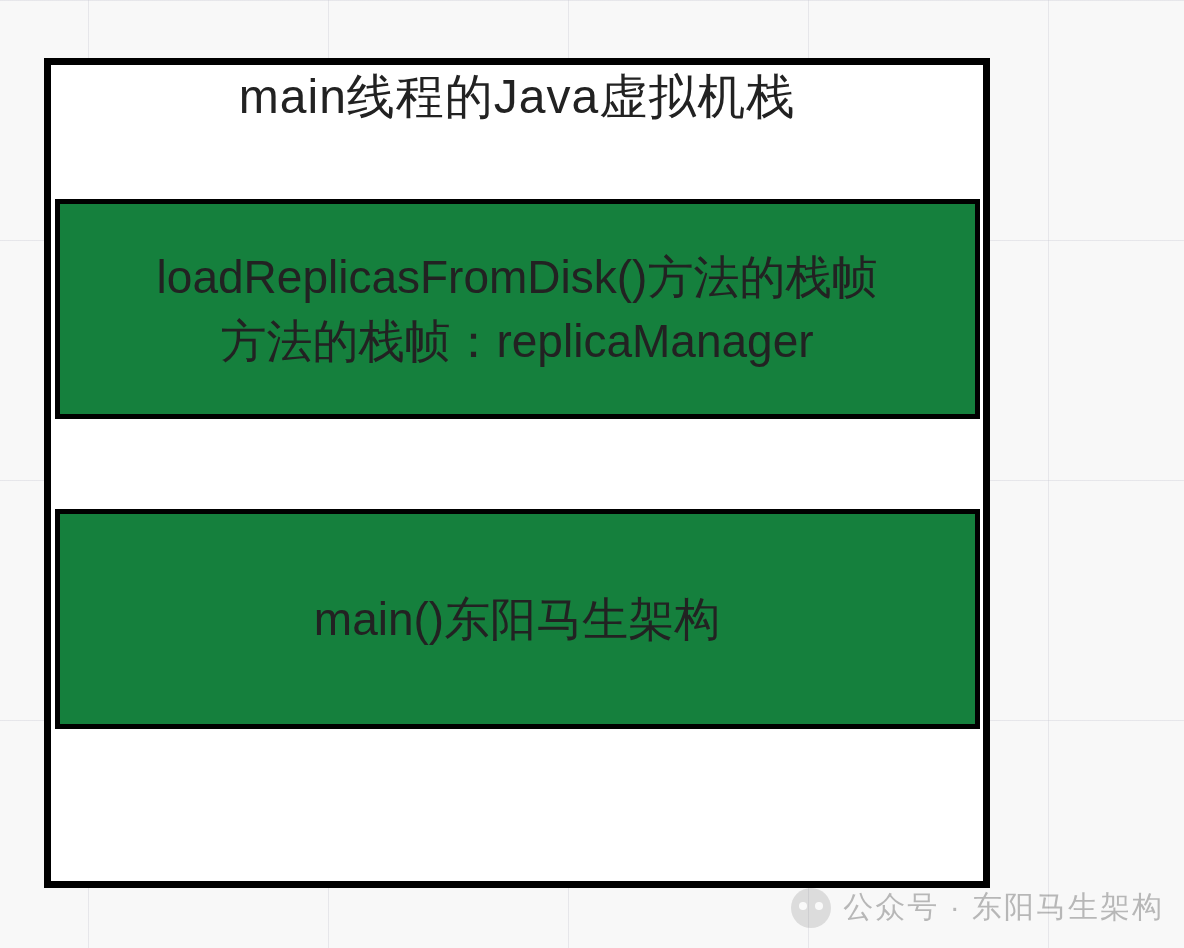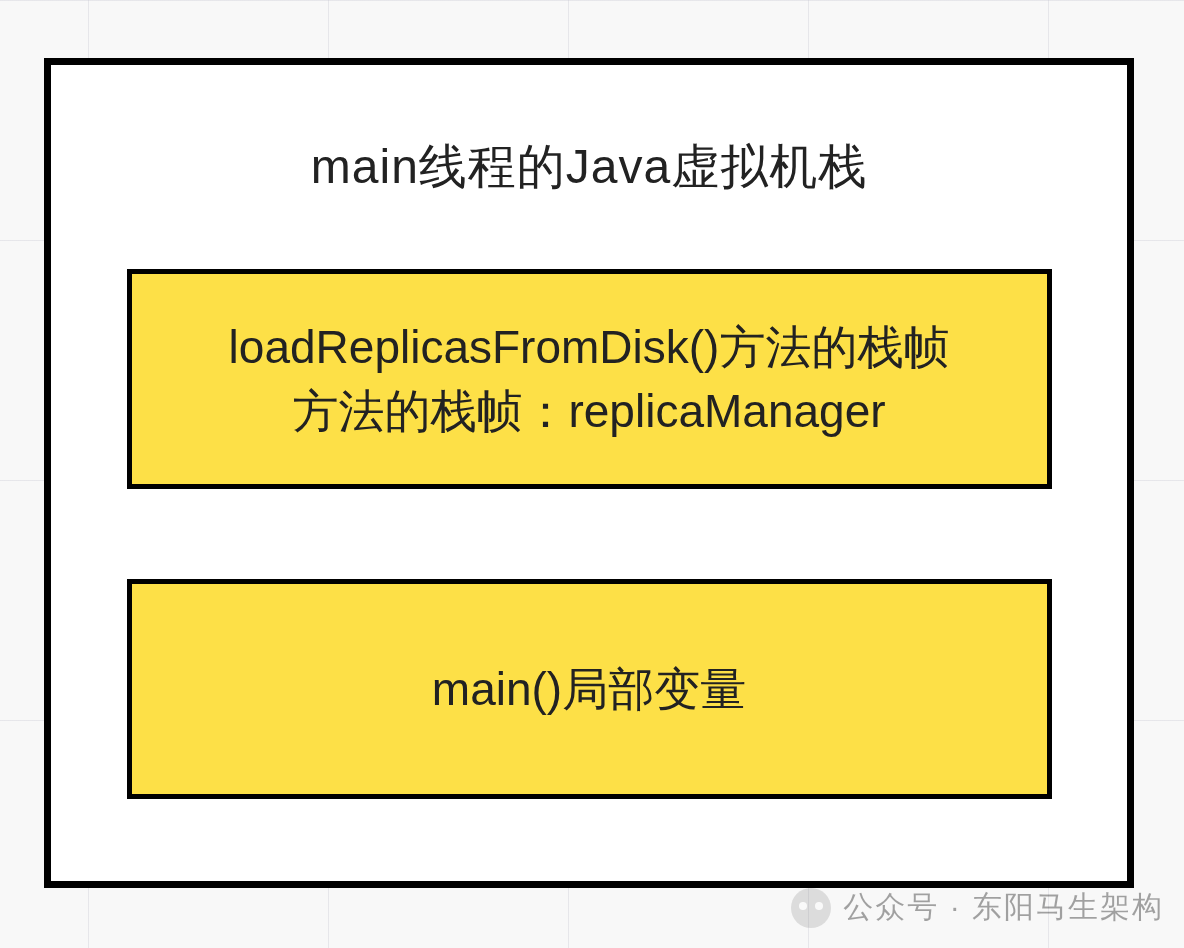--- a/index.html
+++ b/index.html
@@ -24,41 +24,40 @@
       background-image:
         linear-gradient(to right, rgba(200,200,210,0.35) 1px, transparent 1px),
         linear-gradient(to bottom, rgba(200,200,210,0.35) 1px, transparent 1px);
       background-size: 240px 240px;
       background-position: 88px 0px;
     }
     .outer-box {
       position: absolute;
       left: 44px;
       top: 58px;
-      width: 1090px;
+      width: 946px;
       height: 830px;
       background: #ffffff;
       border: 7px solid #000000;
       display: flex;
       flex-direction: column;
       align-items: center;
-      padding-top: 70px;
     }
     .title {
       font-size: 48px;
       color: #222;
       font-weight: 400;
       letter-spacing: 1px;
       margin-bottom: 70px;
     }
     .frame-box {
       width: 925px;
       height: 220px;
       border: 5px solid #000000;
-      background: #fde047;
+      background: #15803d;
       display: flex;
       flex-direction: column;
       justify-content: center;
       align-items: center;
       margin-bottom: 90px;
     }
     .frame-box:last-child {
       margin-bottom: 0;
     }
     .frame-line {
@@ -67,21 +66,21 @@
       font-weight: 400;
       line-height: 1.4;
     }
     .watermark {
       position: absolute;
       right: 20px;
       bottom: 20px;
       display: flex;
       align-items: center;
       opacity: 0.35;
-      color: #000000;
+      color: #404040;
       font-size: 30px;
       letter-spacing: 2px;
     }
     .watermark-icon {
       width: 40px;
       height: 40px;
       border-radius: 50%;
       background: #888;
       margin-right: 12px;
       position: relative;
@@ -115,20 +114,20 @@
 
 <div class="outer-box">
   <div class="title">main线程的Java虚拟机栈</div>
 
   <div class="frame-box">
     <div class="frame-line">loadReplicasFromDisk()方法的栈帧</div>
     <div class="frame-line">方法的栈帧：replicaManager</div>
   </div>
 
   <div class="frame-box">
-    <div class="frame-line">main()局部变量</div>
+    <div class="frame-line">main()东阳马生架构</div>
   </div>
 </div>
 
 <div class="watermark">
   <div class="watermark-icon"></div>
   <span>公众号 · 东阳马生架构</span>
 </div>
 
 </body></html>

